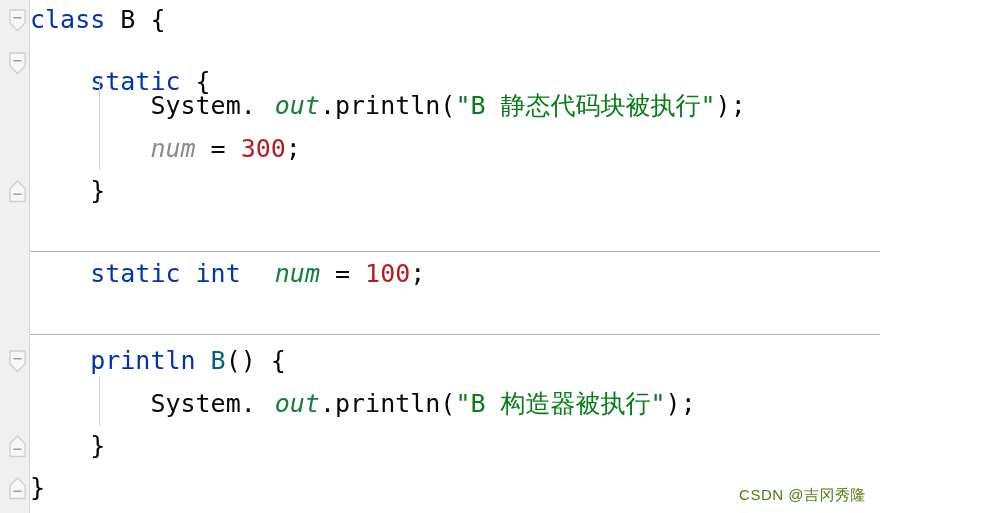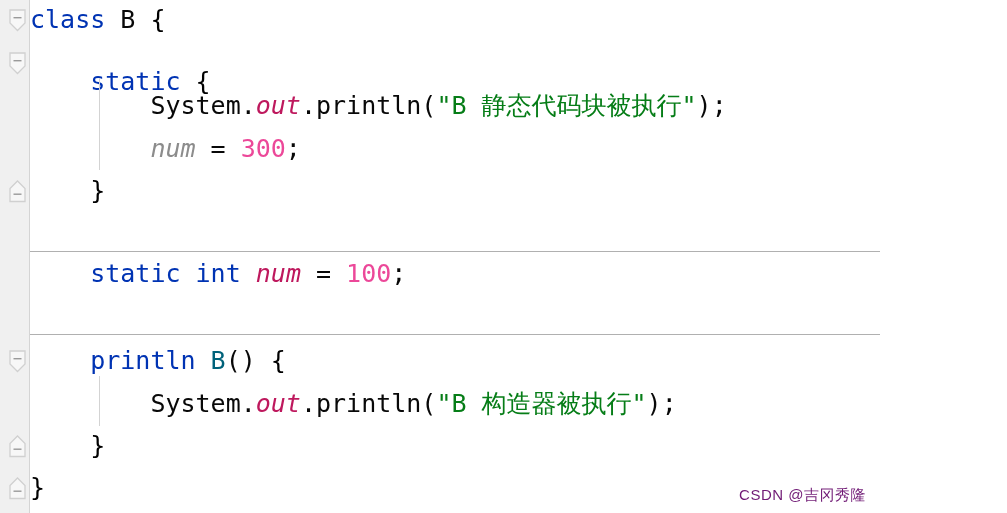--- a/index.html
+++ b/index.html
@@ -64,25 +64,25 @@
   .ln3 { top: 127px; }
   .ln4 { top: 169px; }
   .ln5 { top: 252px; }
   .ln6 { top: 339px; }
   .ln7 { top: 382px; }
   .ln8 { top: 424px; }
   .ln9 { top: 466px; }
 
   
   .kw    { color: #0033b3; }
-  .num   { color: #ec4899; }
+  .num   { color: #b91c1c; }
   .str   { color: #067d17; }
   .plain { color: #080808; }
   .brace { color: #000000; }
-  .sfield{ color: #be185d; font-style: italic; }
+  .sfield{ color: #15803d; font-style: italic; margin-left: 19px; }
   .sfield-gray { color: #8c8c8c; font-style: italic; }
   .ctor  { color: #00627a; }
 
   
   .indent-guide {
     position: absolute;
     width: 1px;
     background: #d3d3d3;
   }
 
@@ -95,21 +95,21 @@
     width: 977px;
   }
 
   
   #watermark {
     position: absolute;
     right: 14px;
     bottom: 8px;
     font-family: "Liberation Sans", sans-serif;
     font-size: 15px;
-    color: #701a75;
+    color: #4d7c0f;
     letter-spacing: 0.5px;
     white-space: nowrap;
   }
 </style>
 </head>
 <body>
 
 <div id="screenshot">
 
   <div id="gutter"></div>

